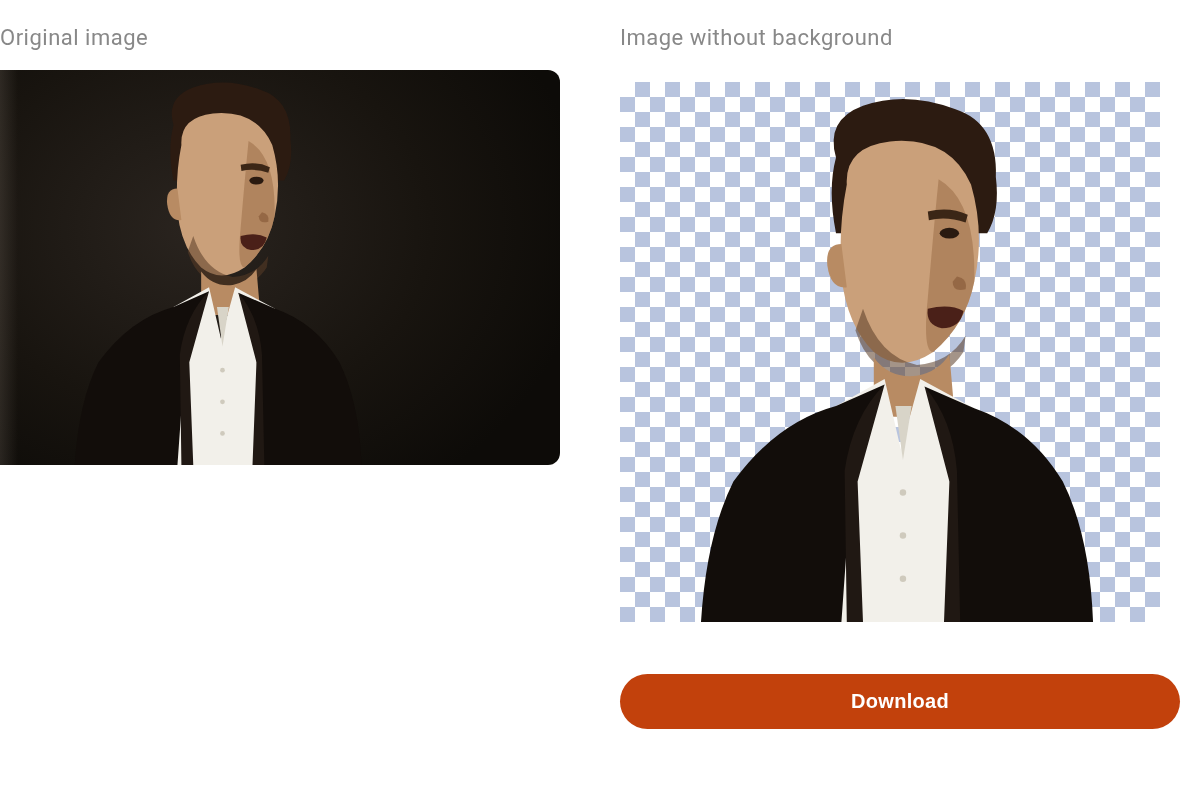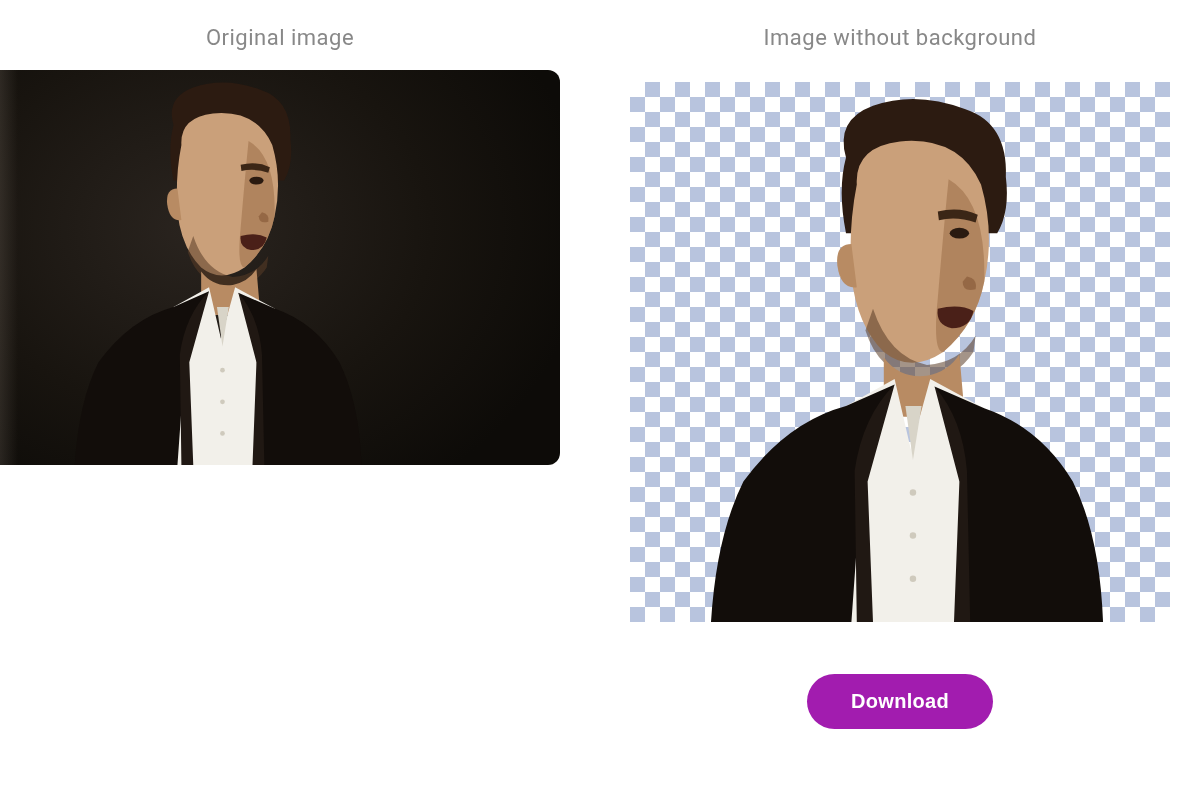--- a/index.html
+++ b/index.html
@@ -11,21 +11,20 @@
       overflow: hidden;
     }
     .container {
       display: flex;
       gap: 60px;
       padding-top: 25px;
     }
     .panel {
       display: flex;
       flex-direction: column;
-      align-items: center;
     }
     .panel-left {
       width: 560px;
     }
     .panel-right {
       width: 560px;
       gap: 12px;
     }
     .panel-title {
       font-size: 22px;
@@ -86,21 +85,21 @@
     .figure-left {
       height: 395px;
       left: 38%;
     }
     .figure-right {
       height: 540px;
       left: 50%;
     }
     .download-btn {
       margin-top: 40px;
-      background: #a21caf;
+      background: #c2410c;
       color: #ffffff;
       font-size: 20px;
       font-weight: 600;
       padding: 16px 44px;
       border: none;
       border-radius: 999px;
       cursor: pointer;
       letter-spacing: 0.3px;
     }
   </style>

